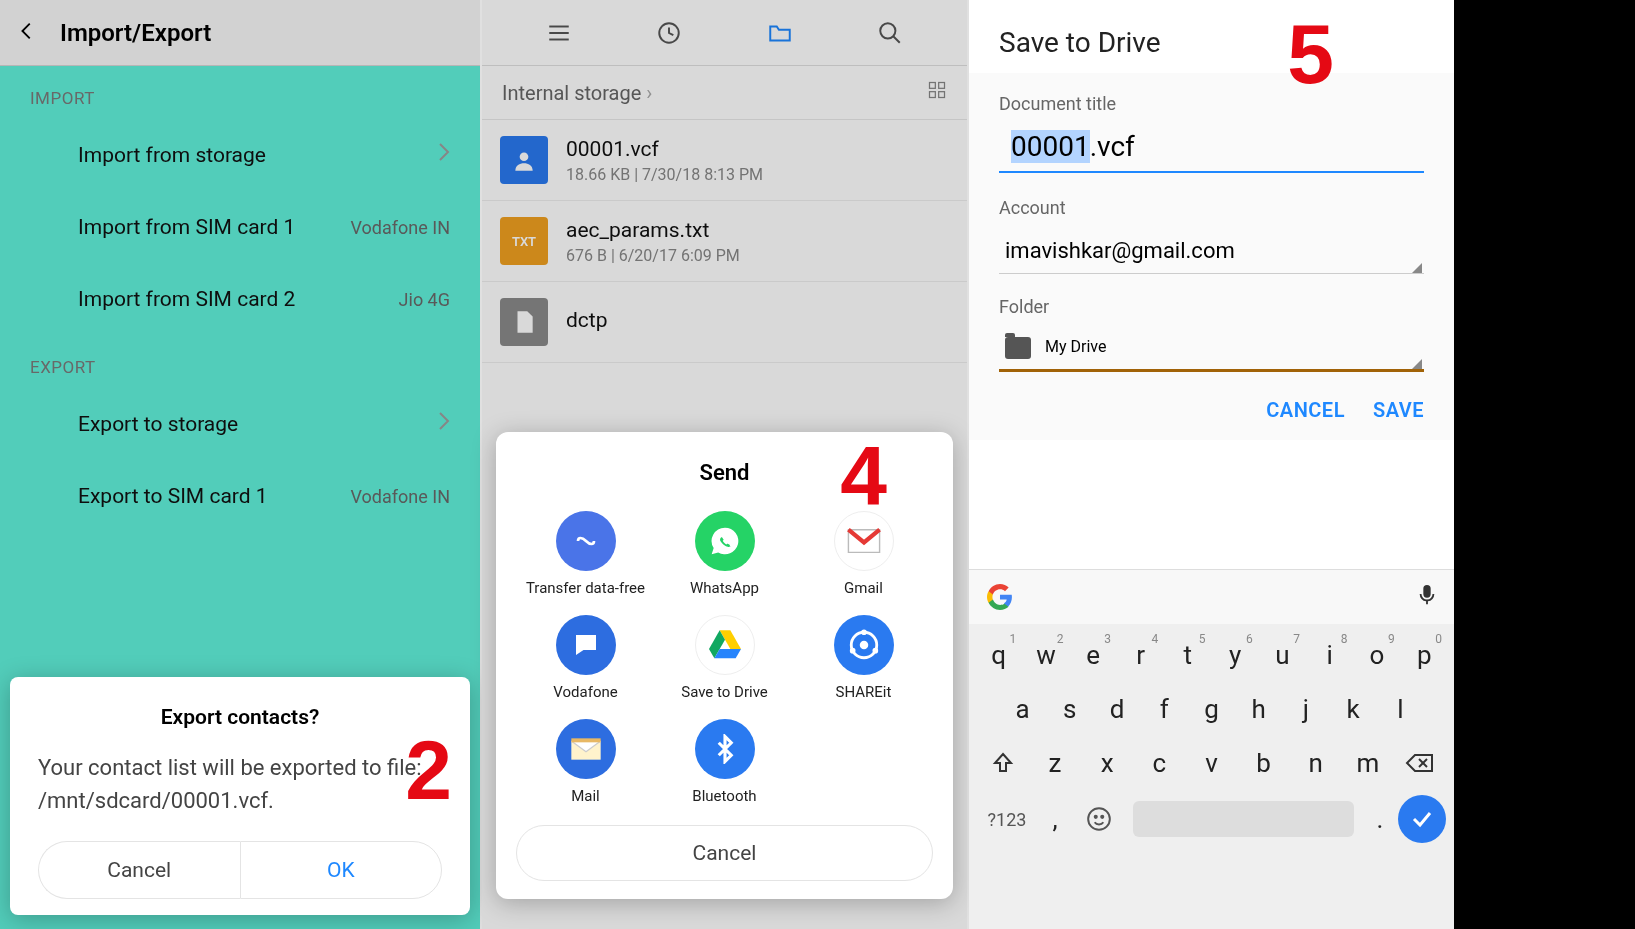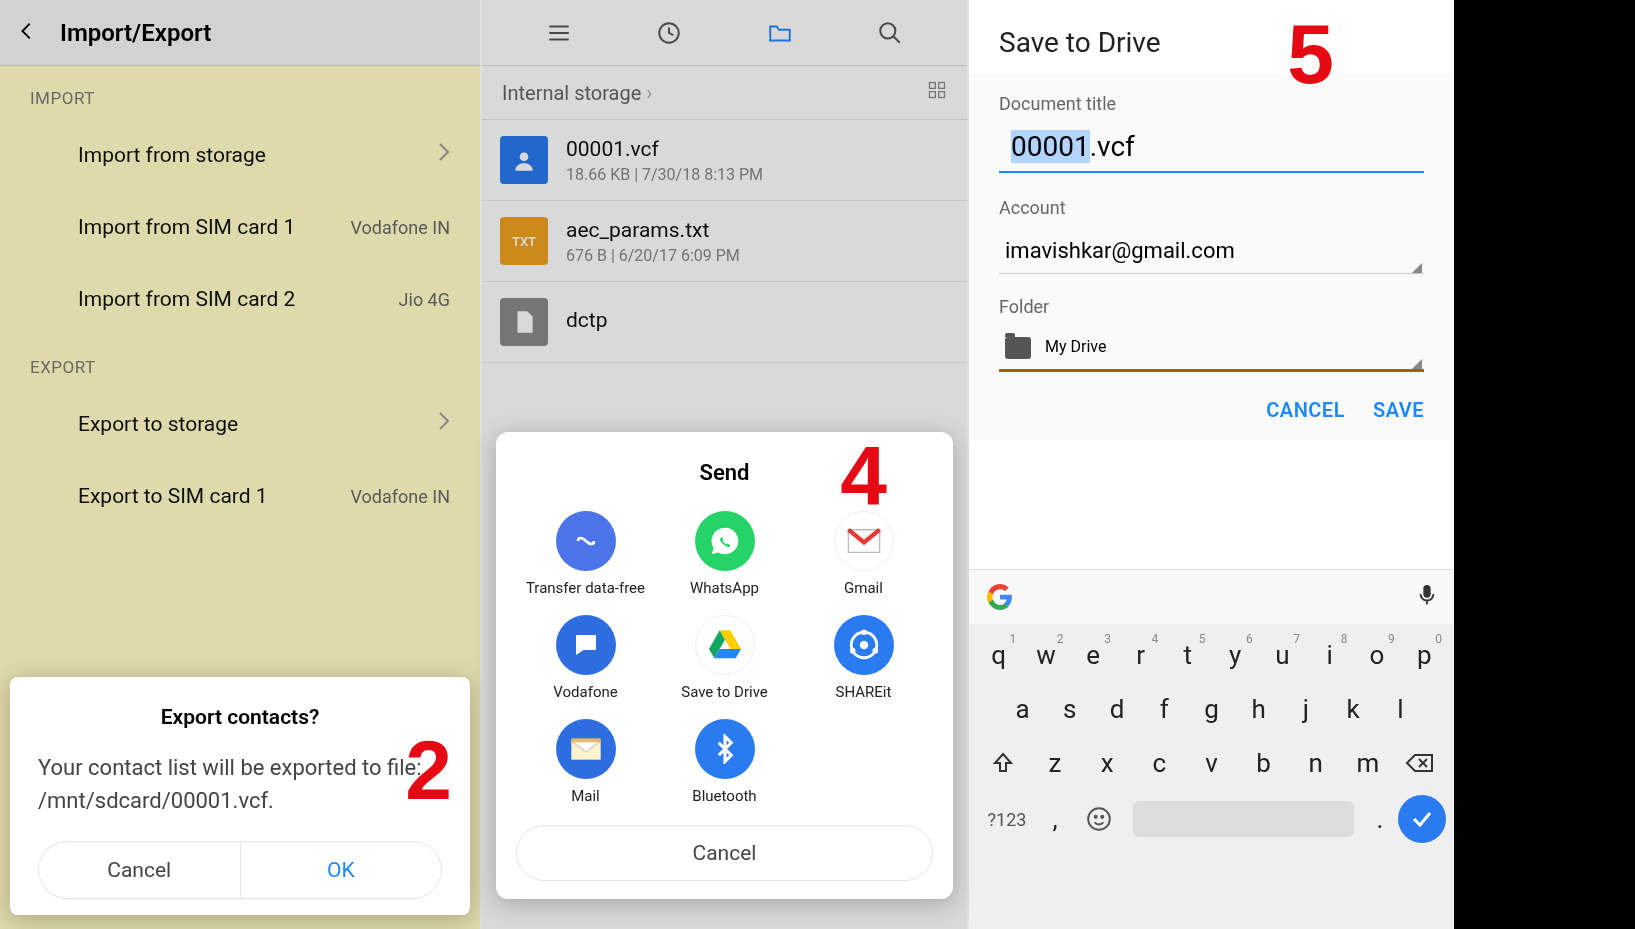--- a/index.html
+++ b/index.html
@@ -1,18 +1,18 @@
 <!DOCTYPE html>
 <html><head>
 <meta charset="utf-8">
 <style>
   * { box-sizing: border-box; margin: 0; padding: 0; font-family: -apple-system, BlinkMacSystemFont, "Segoe UI", Roboto, Helvetica, Arial, sans-serif; }
   body { width: 1635px; height: 929px; display: flex; background: #000; overflow: hidden; }
   .panel { position: relative; height: 929px; }
-  .panel1 { width: 480px; background: #fef9c3; }
+  .panel1 { width: 480px; background: #5eead4; }
   .panel2 { width: 485px; background: #fff; }
   .panel3 { width: 485px; background: #fff; }
   .sep { width: 2px; background: #e0e0e0; }
 
   
   .p1-overlay { position: absolute; inset: 0; background: rgba(0,0,0,0.12); }
   .p1-header { height: 66px; display: flex; align-items: center; padding: 0 16px; border-bottom: 1px solid #d0d0d0; background: #f0f0f0; }
   .p1-header svg { width: 22px; height: 22px; margin-right: 22px; stroke: #000; stroke-width: 2; fill: none; }
   .p1-header-title { font-size: 24px; font-weight: 600; color: #000; }
   .p1-section { padding: 22px 30px 10px; font-size: 17px; color: #777; letter-spacing: 0.5px; }

